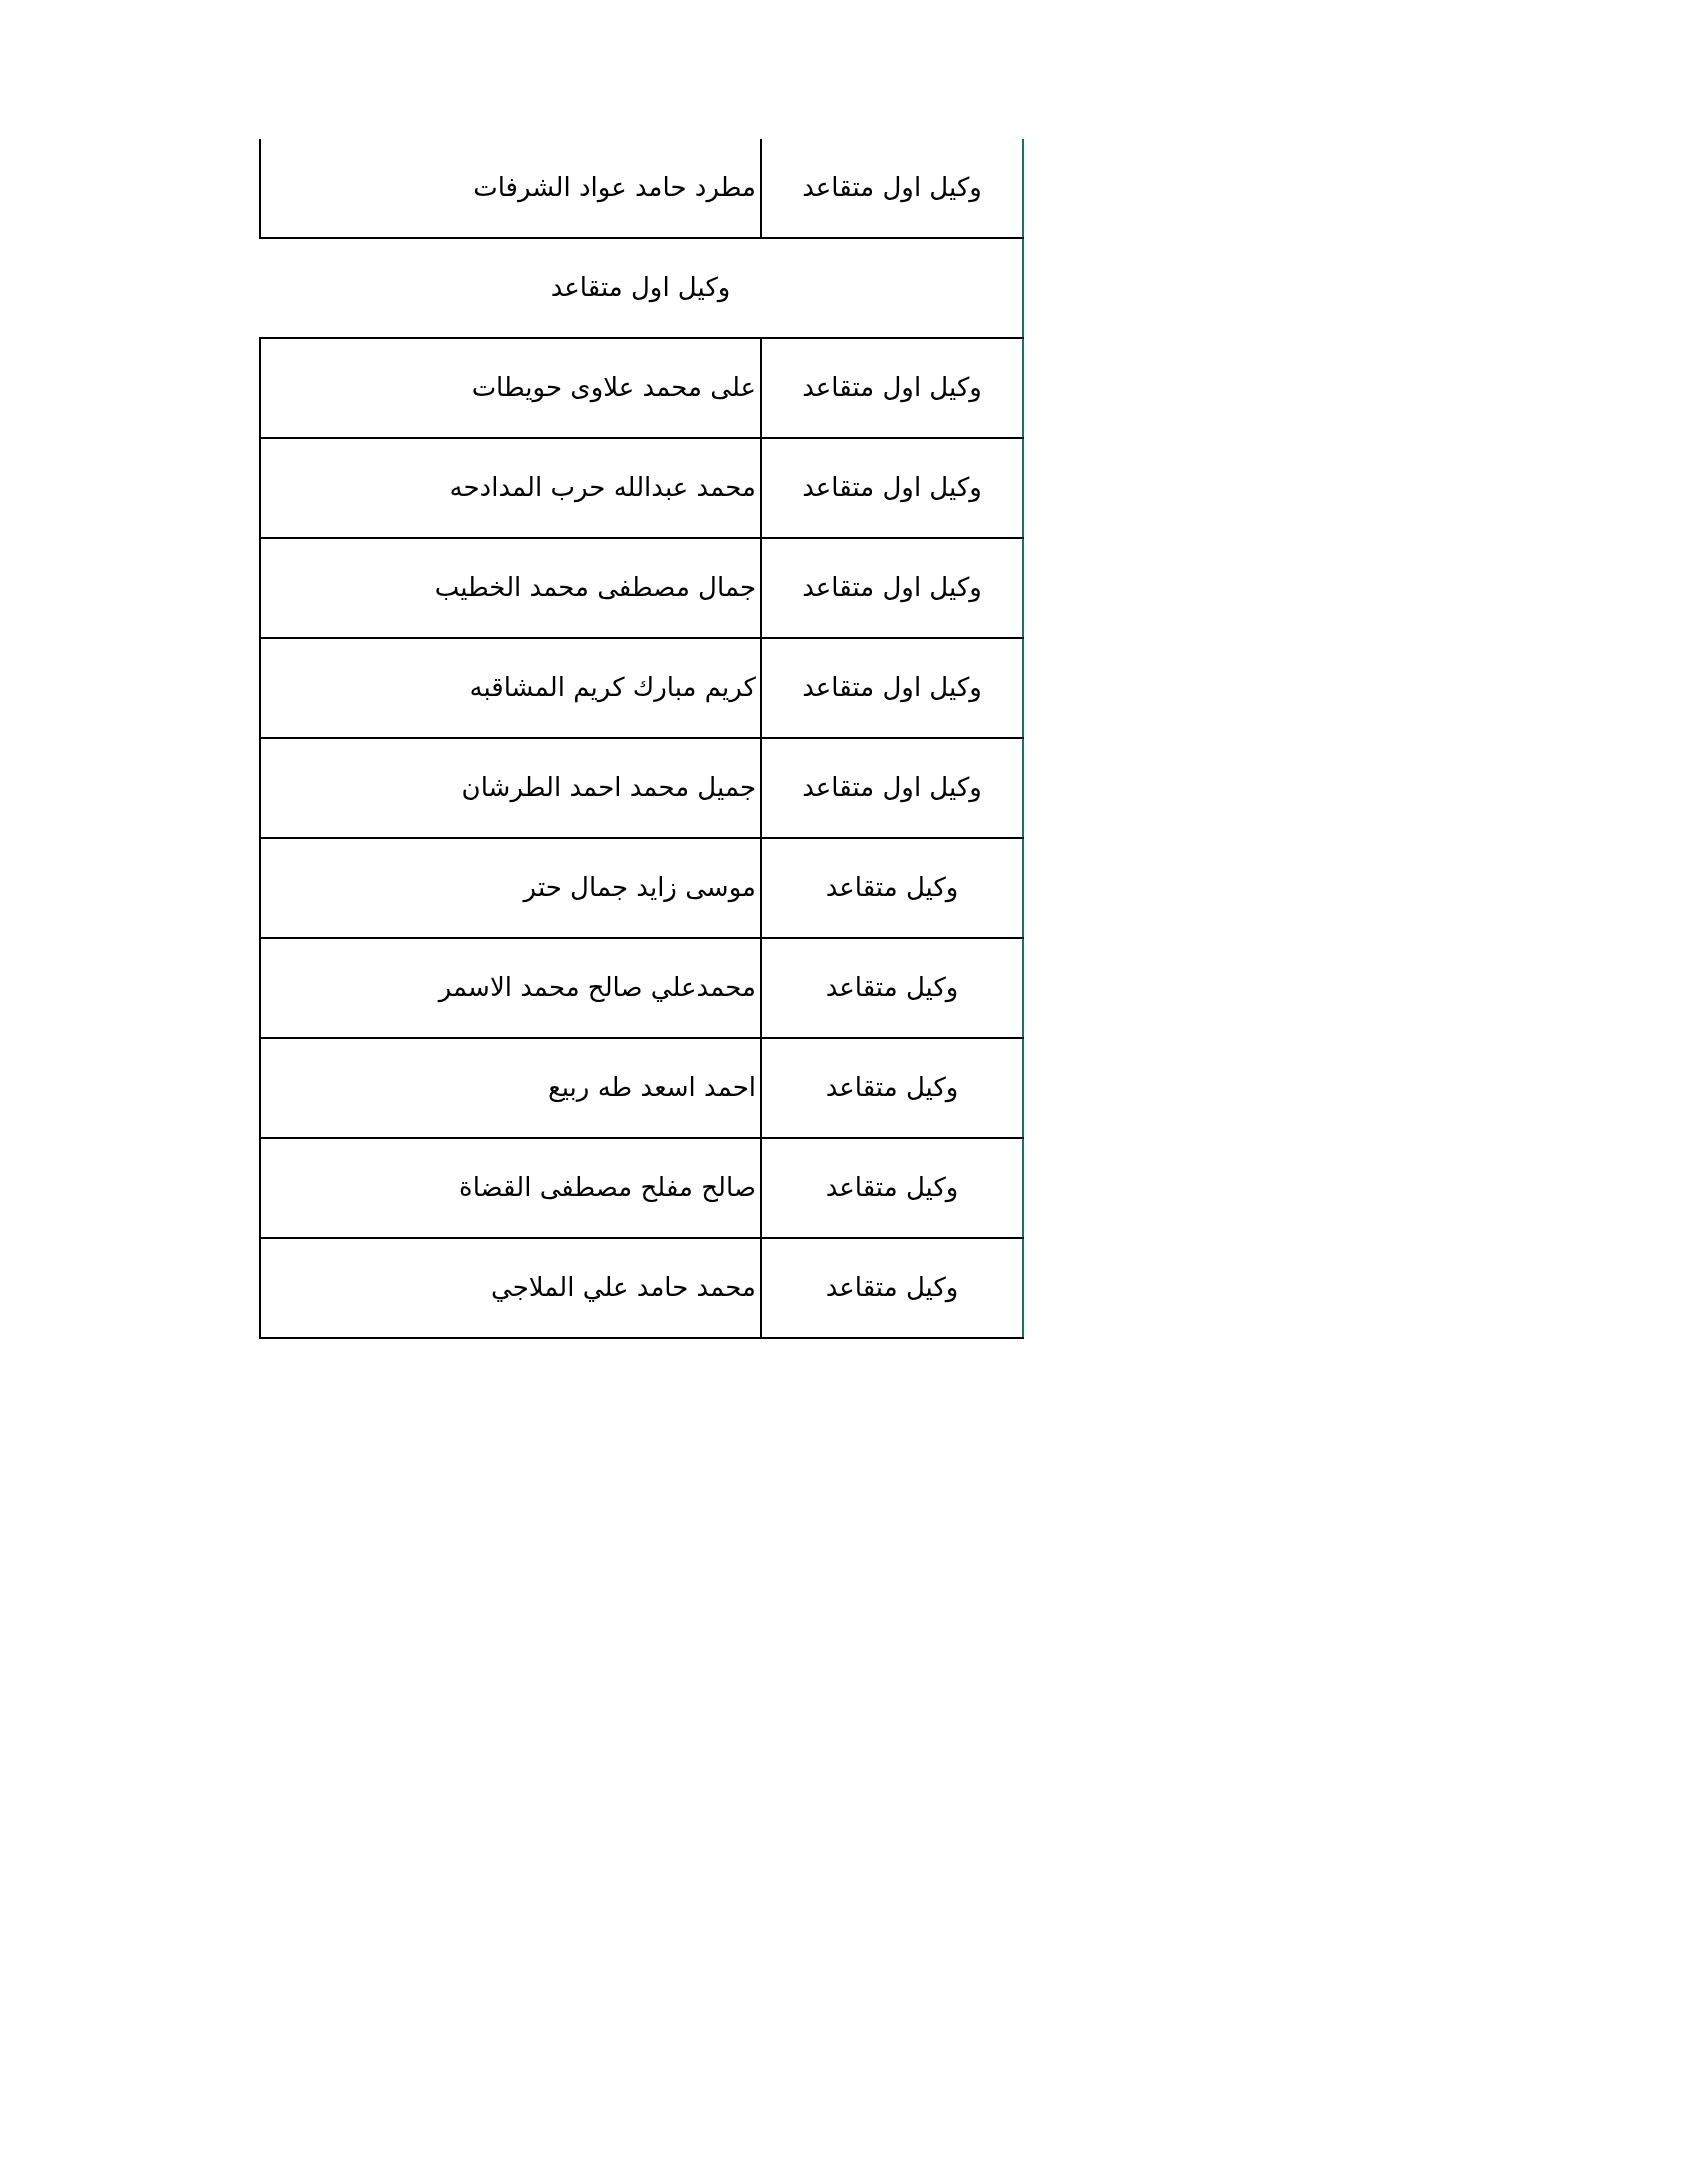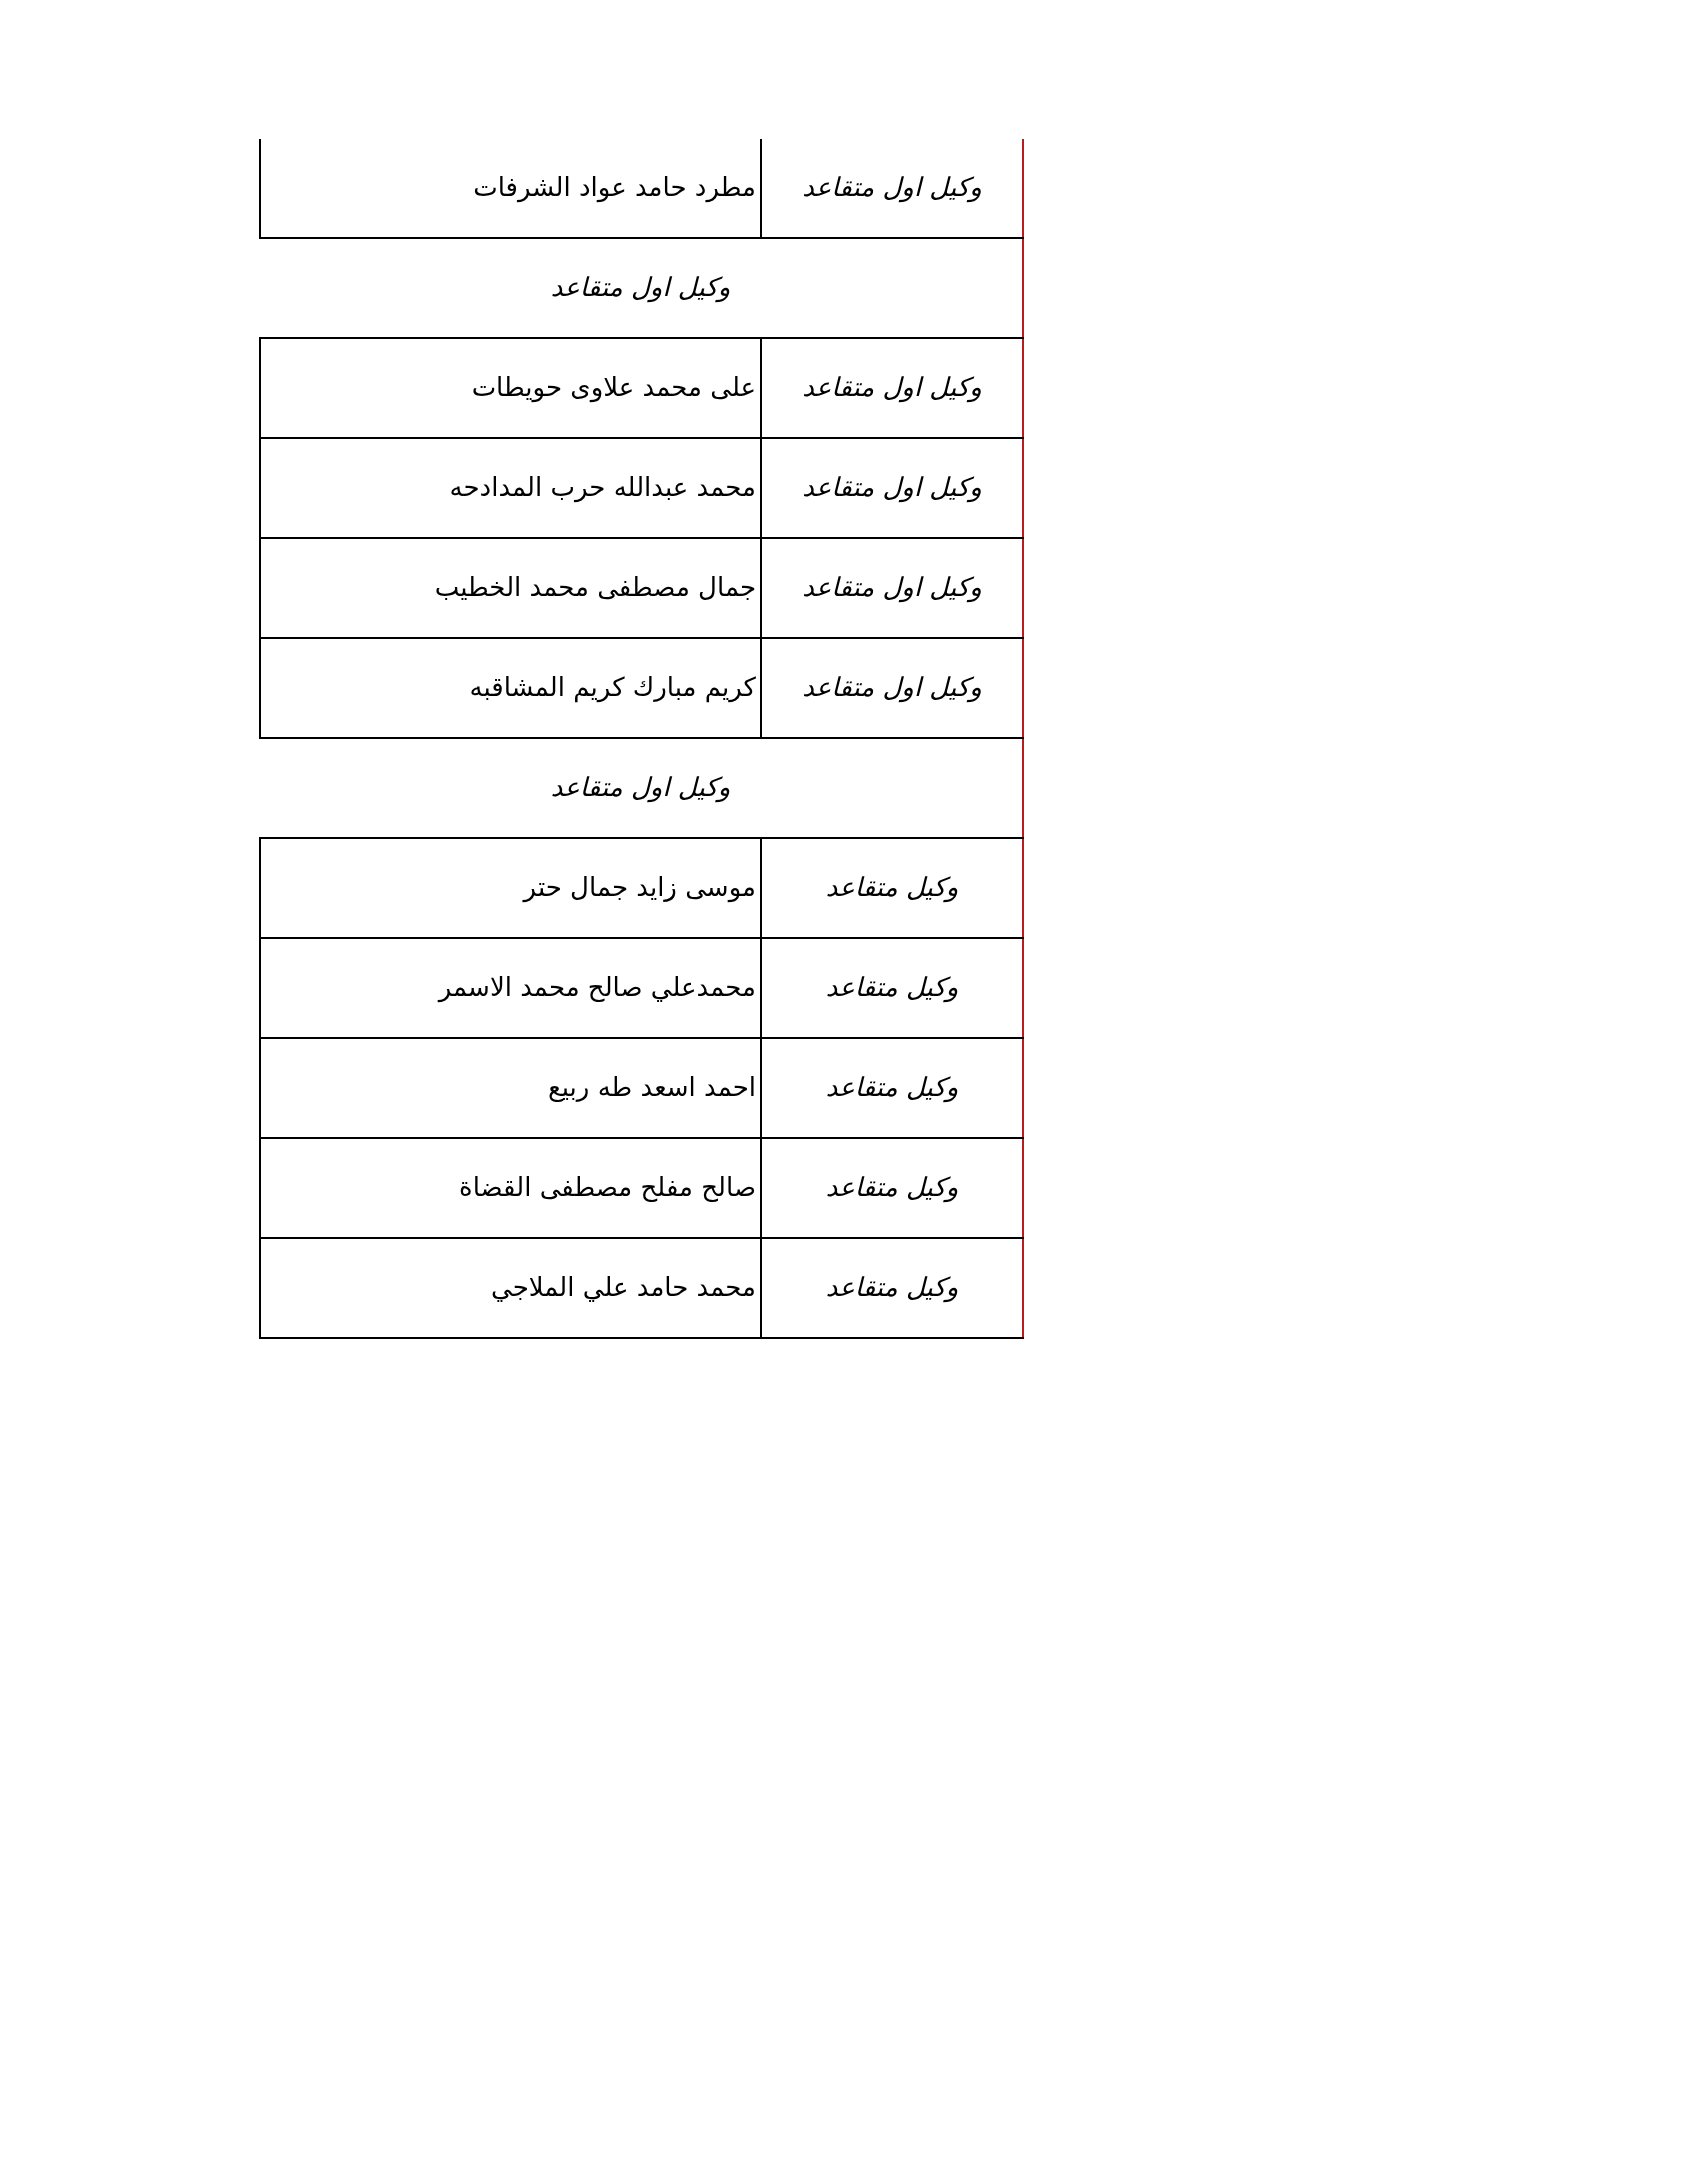--- a/index.html
+++ b/index.html
@@ -47,25 +47,24 @@
     width: 503px;
     border-left: 2px solid #000000;
     border-right: 2px solid #000000;
     justify-content: flex-start; 
     padding-right: 4px;
     padding-left: 10px;
   }
 
   .cell.rank {
     flex: 1;
-    border-right: 2px solid #b91c1c;
+    border-right: 2px solid #0f766e;
     justify-content: center;
     text-align: center;
     padding: 0 0;
-    font-style: italic;
   }
 </style>
 </head>
 <body>
 
 <div class="page">
   <div class="doc-table">
 
     <div class="row">
       <div class="cell name">
@@ -112,20 +111,23 @@
     <div class="row">
       <div class="cell name">
           <span>كريم مبارك كريم المشاقبه</span>
         </div>
       <div class="cell rank">
           <span>وكيل اول متقاعد</span>
         </div>
     </div>
 
     <div class="row">
+      <div class="cell name">
+          <span>جميل محمد احمد الطرشان</span>
+        </div>
       <div class="cell rank">
           <span>وكيل اول متقاعد</span>
         </div>
     </div>
 
     <div class="row">
       <div class="cell name">
           <span>موسى زايد جمال حتر</span>
         </div>
       <div class="cell rank">

